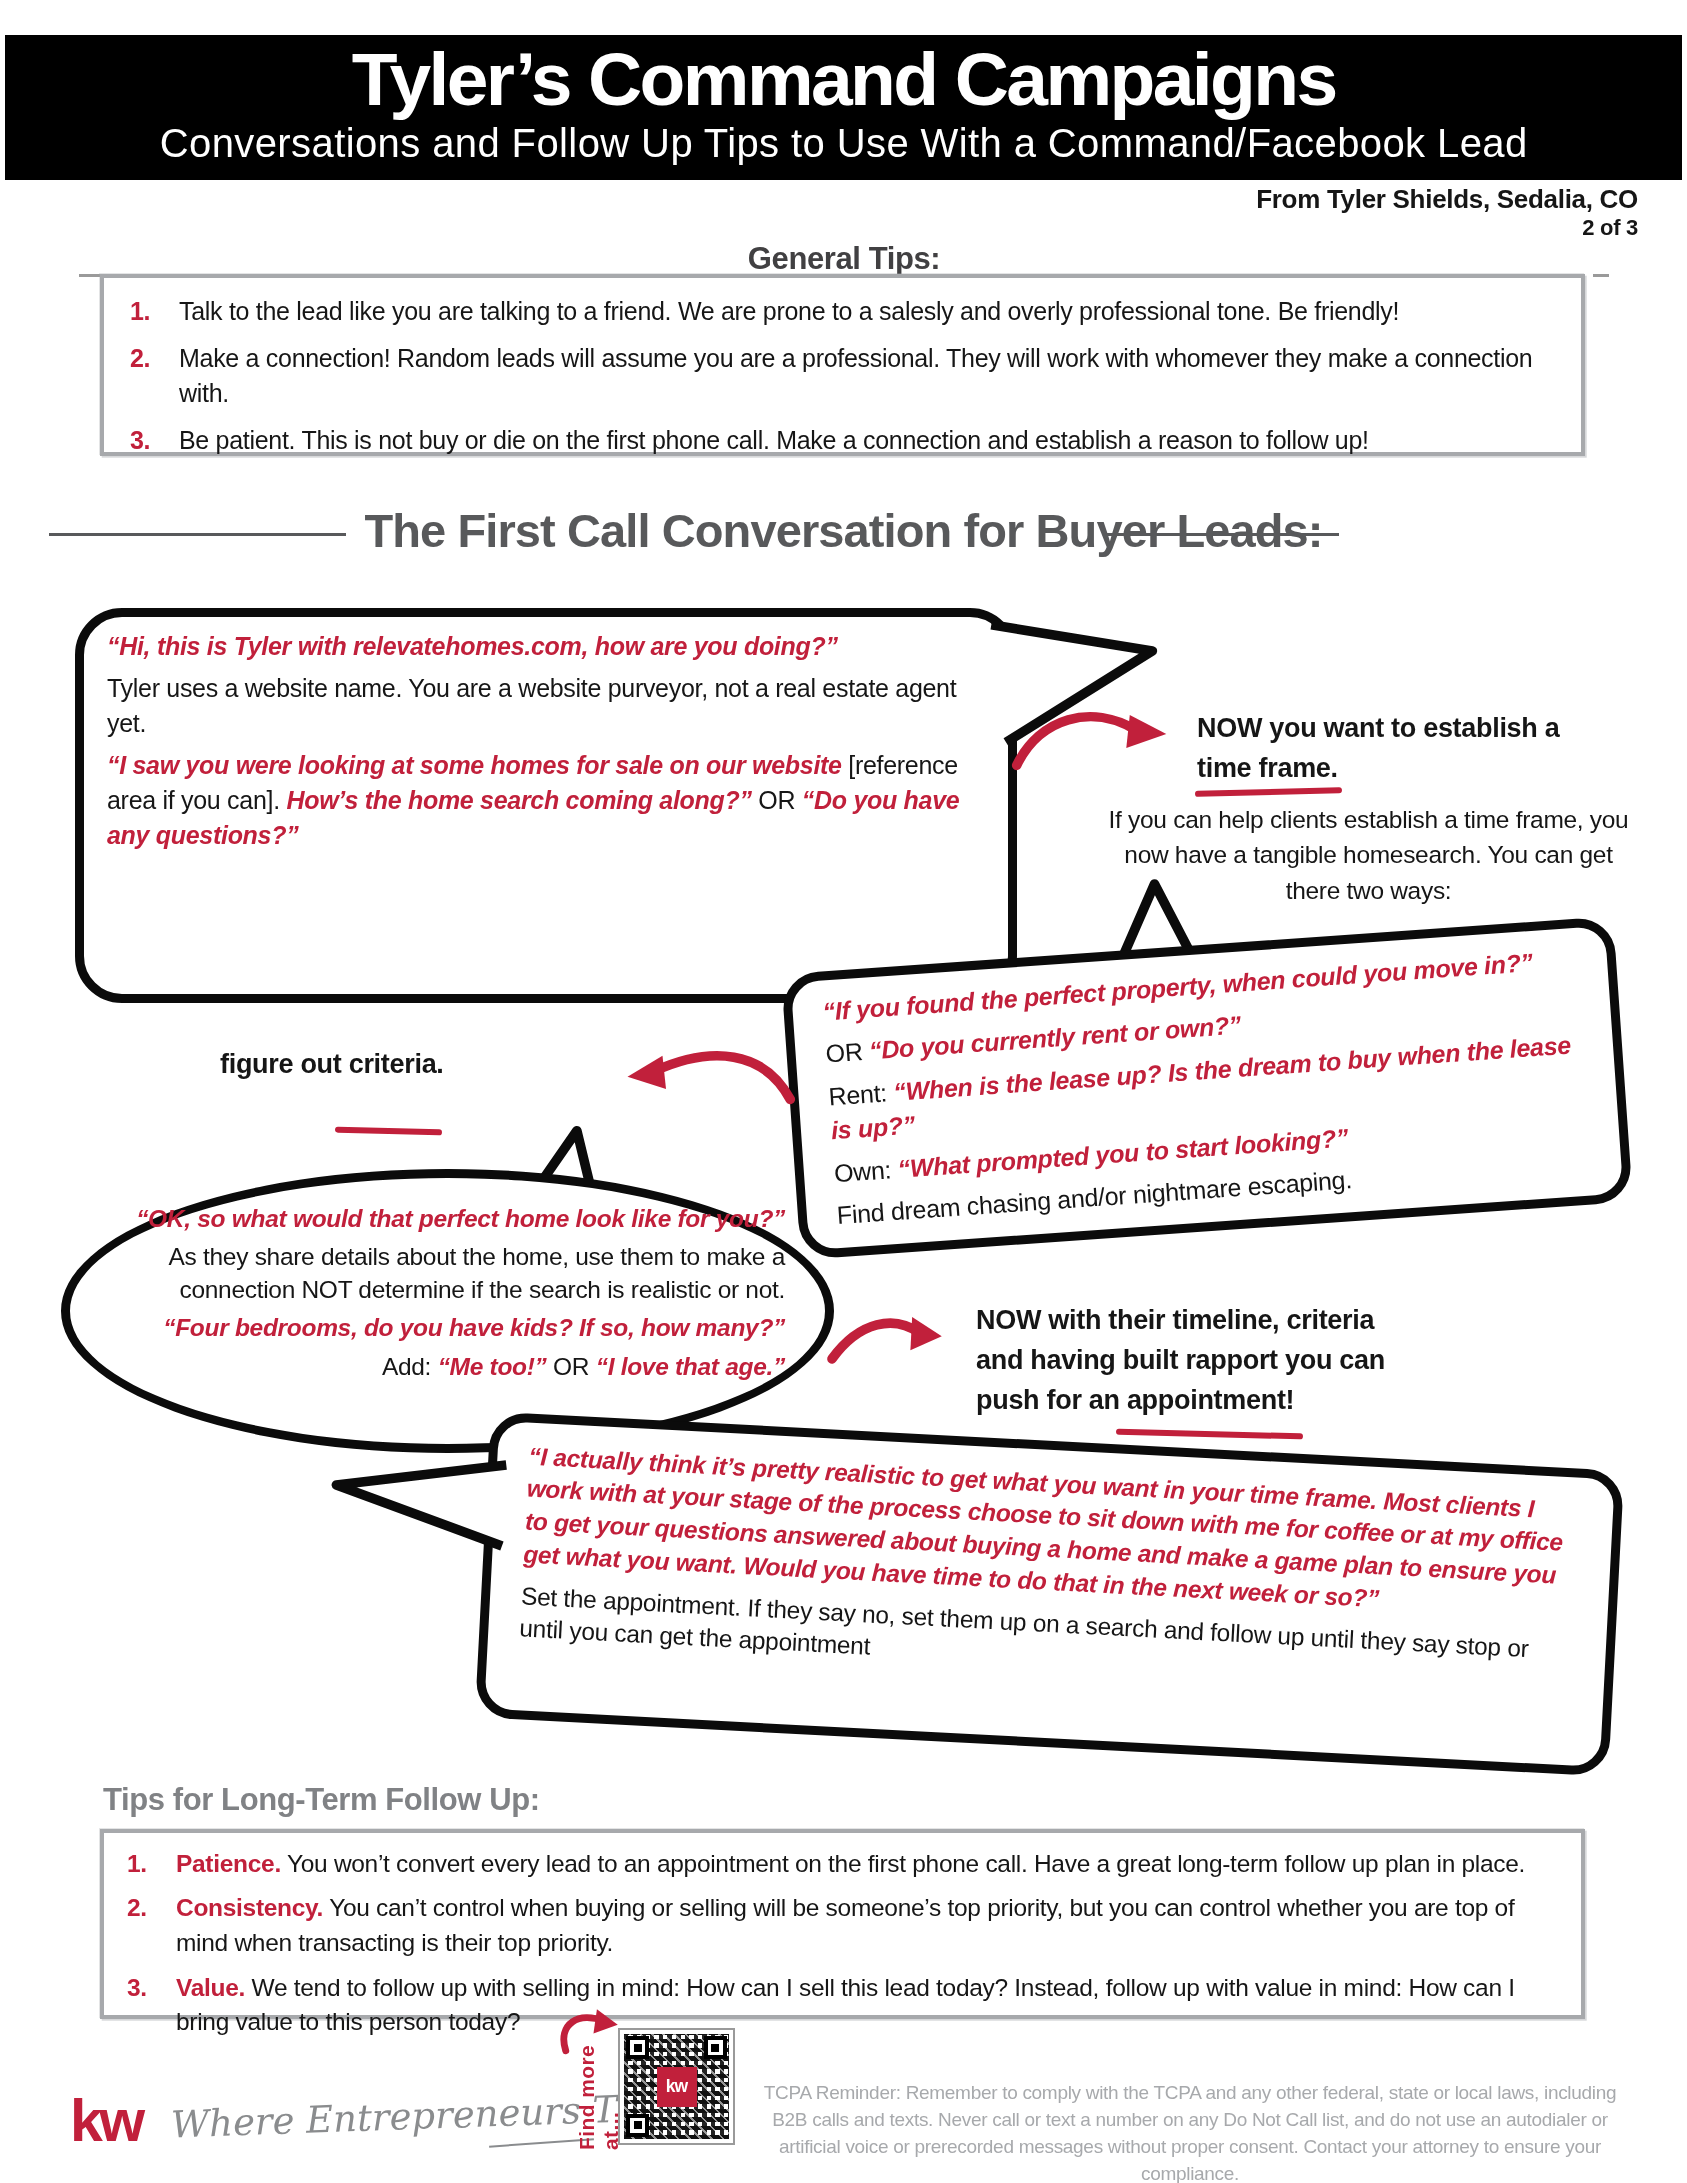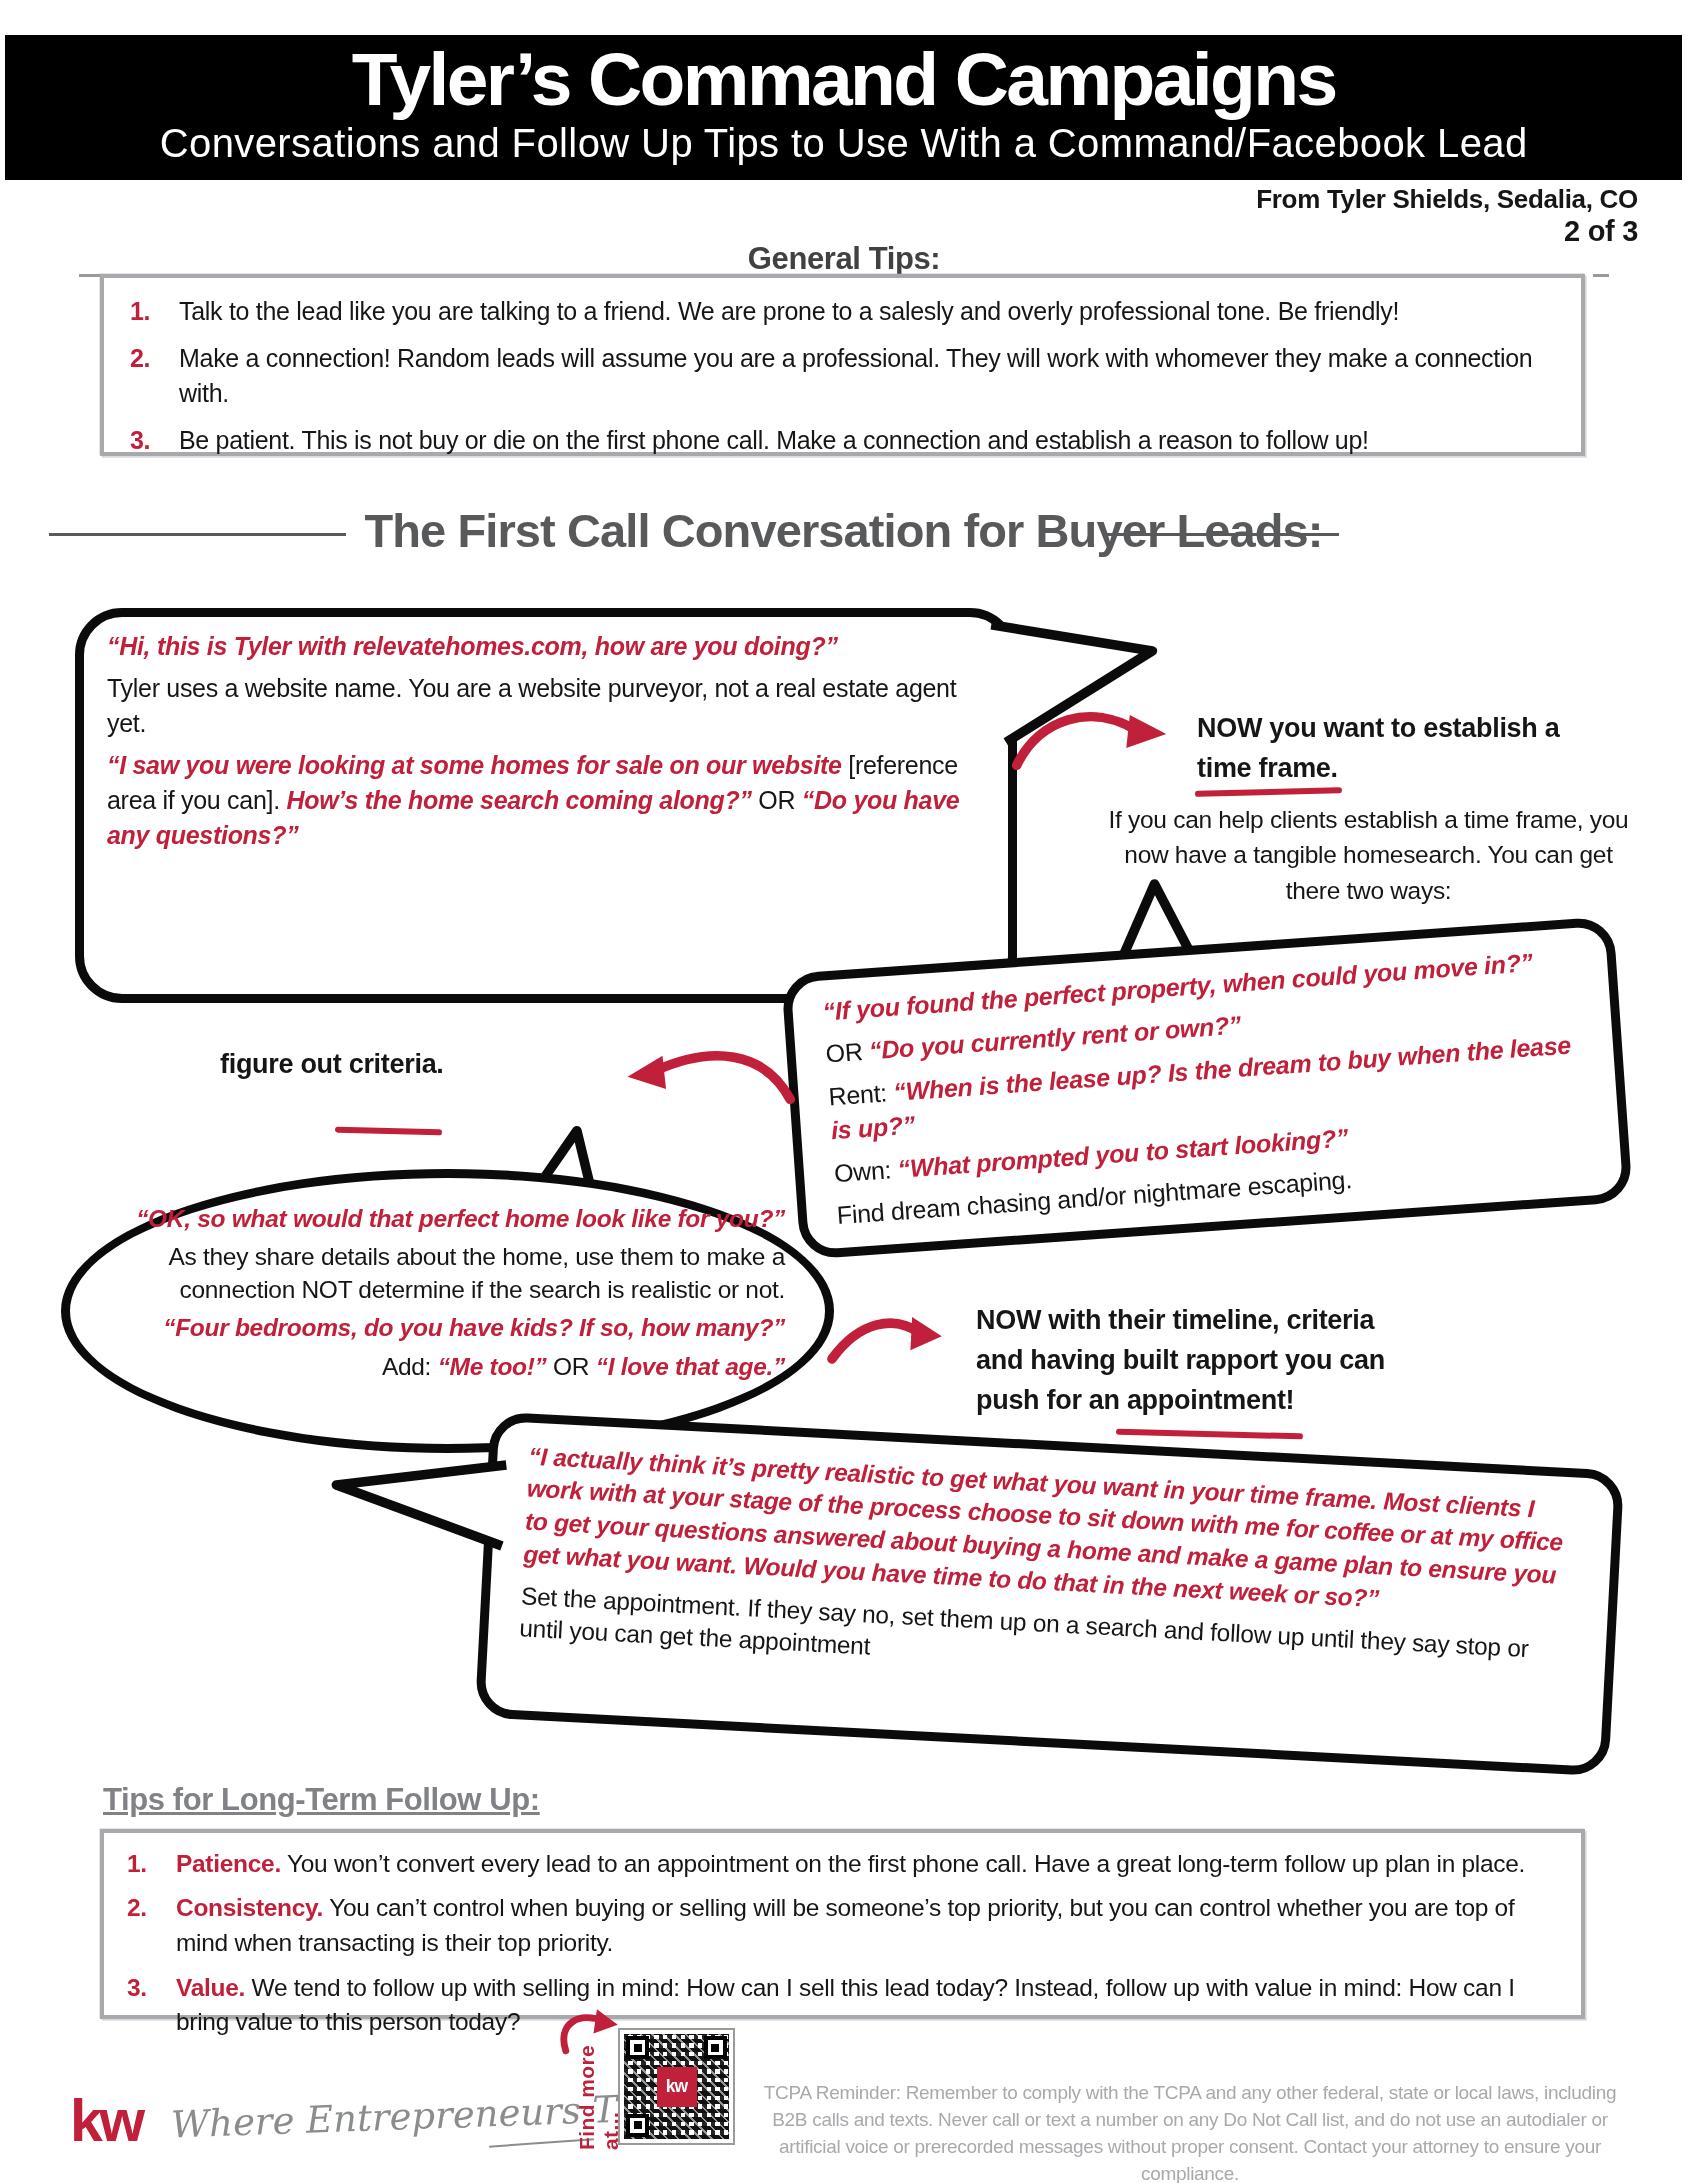--- a/index.html
+++ b/index.html
@@ -6,21 +6,21 @@
   html,body { background:#ffffff; }
   .page {
     position:relative; width:1687px; height:2184px; background:#ffffff; overflow:hidden;
     font-family:"Liberation Sans", sans-serif; color:#161616; letter-spacing:-0.3px;
   }
   
   .banner { position:absolute; left:5.2px; top:35px; width:1677px; height:145px; background:#000; text-align:center; }
   .banner h1 { color:#fff; font-size:75px; font-weight:800; letter-spacing:-2.6px; line-height:1.05; padding-top:5.2px;text-align:center; }
   .banner .sub { color:#fff; font-size:40px; font-weight:400; letter-spacing:0.4px; margin-top:1.7px; }
   .attr { position:absolute; right:49px; top:185px; text-align:right; font-weight:700; font-size:26px; line-height:1.15; }
-  .attr .pn { font-size:29px; }
+  .attr .pn { font-size:22px; }
   
   .gt-head-row { position:absolute; left:79px; top:241px; width:1530px; display:flex; align-items:flex-end; }
   .gt-head-row .ln { flex:1; height:2.6px; background:#9a9a9a; }
   .gt-head-row .ln.dashed { background:repeating-linear-gradient(90deg,#9a9a9a 0 61px, transparent 61px 91px); }
   .gt-head-row .txt { font-size:31px; font-weight:700; color:#414042; padding:0 15.7px; letter-spacing:-0.4px; }
   .sketch-box { position:absolute; border:4.4px solid #a7a9ac; background:#fff;
     box-shadow:1.7px 1.7px 0 rgba(167,169,172,.45), -0.9px -0.9px 0 rgba(167,169,172,.35); }
   .gt-box { left:100px; top:274px; width:1485px; height:182px; padding:15.7px 26px 8.7px 26px; }
   .tip-row { display:flex; margin-bottom:11.4px; font-size:25px; line-height:1.42; }
   .tip-row .num { width:49px; flex:0 0 49px; color:#c1203b; font-weight:700; }
@@ -43,21 +43,21 @@
              font-size:24.5px; line-height:1.34; transform:rotate(3deg); }
   .b-close p { margin-bottom:8.7px; }
   .redq { color:#c1203b; font-style:italic; font-weight:700; }
   .ink  { color:#161616; }
   .tail { position:absolute; }
   
   .callout { position:absolute; font-weight:700; color:#161616; font-size:27px; line-height:1.48; letter-spacing:-0.3px; }
   .co-body { position:absolute; font-weight:400; font-size:24.5px; line-height:1.44; color:#161616; text-align:center; }
   .arrow { position:absolute; }
   
-  .tips-heading { position:absolute; left:103px; top:1782px; font-size:31px; font-weight:700; color:#808285; letter-spacing:-0.4px;text-decoration:underline; }
+  .tips-heading { position:absolute; left:103px; top:1782px; font-size:31px; font-weight:700; color:#808285; letter-spacing:-0.4px; }
   .lt-box { left:100px; top:1829px; width:1485px; height:190px; padding:14px 23px 7px 23px; }
   .lt-box .tip-row { font-size:24.5px; margin-bottom:9.6px; }
   .kw-logo { position:absolute; left:70px; top:2087px; font-size:59px; font-weight:800; letter-spacing:-3.5px; color:#c1203b; }
   .tagline { position:absolute; left:171px; top:2094px; font-family:"DejaVu Serif", serif; font-style:italic;
              color:#8a8c8e; font-size:37px; transform:rotate(-2deg); letter-spacing:0; }
   .tagline-flourish { position:absolute; left:489px; top:2142px; width:105px; height:1.7px; background:#8a8c8e; transform:rotate(-4deg); }
   .qr-label { position:absolute; left:575px; top:2035px; height:115px; writing-mode:vertical-rl; transform:rotate(180deg);
               color:#c1203b; font-weight:700; font-size:21px; letter-spacing:0.4px; }
   .qr { position:absolute; left:618px; top:2028px; width:117px; height:117px; border:2.6px solid #9a9a9a; background:#fff; padding:4.4px; }
   .qr-grid { position:absolute; inset:4.4px; background:

